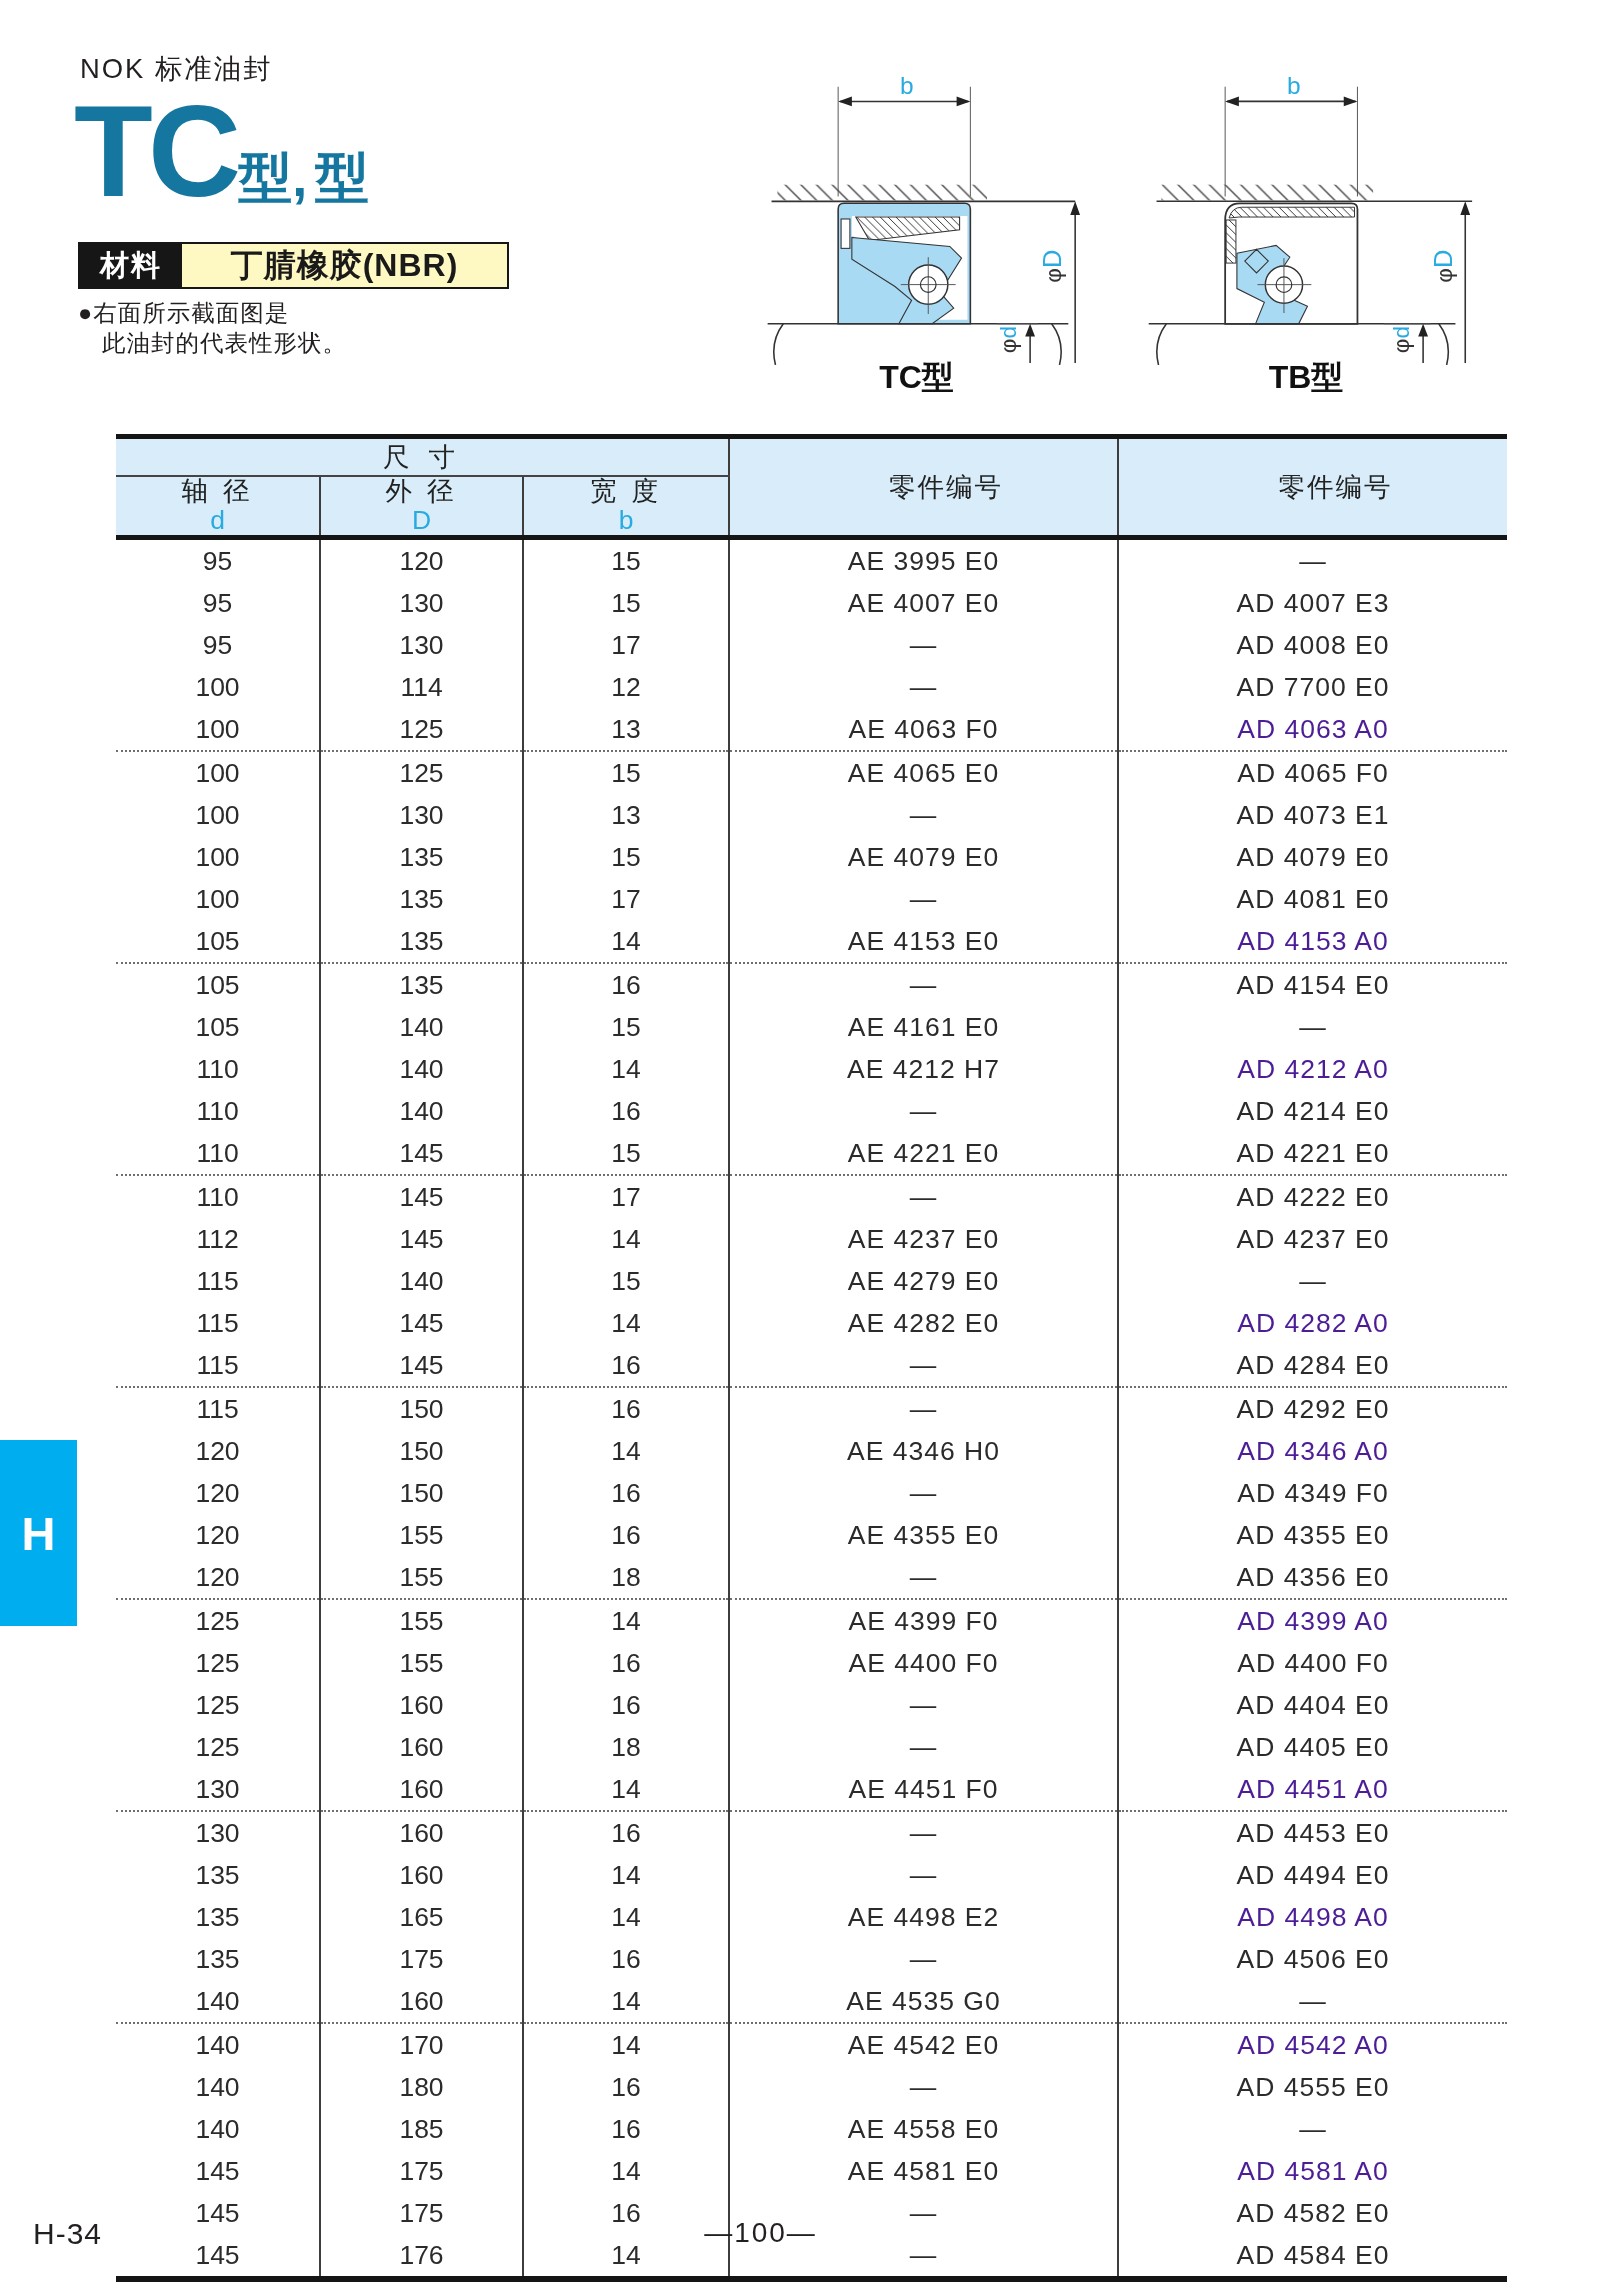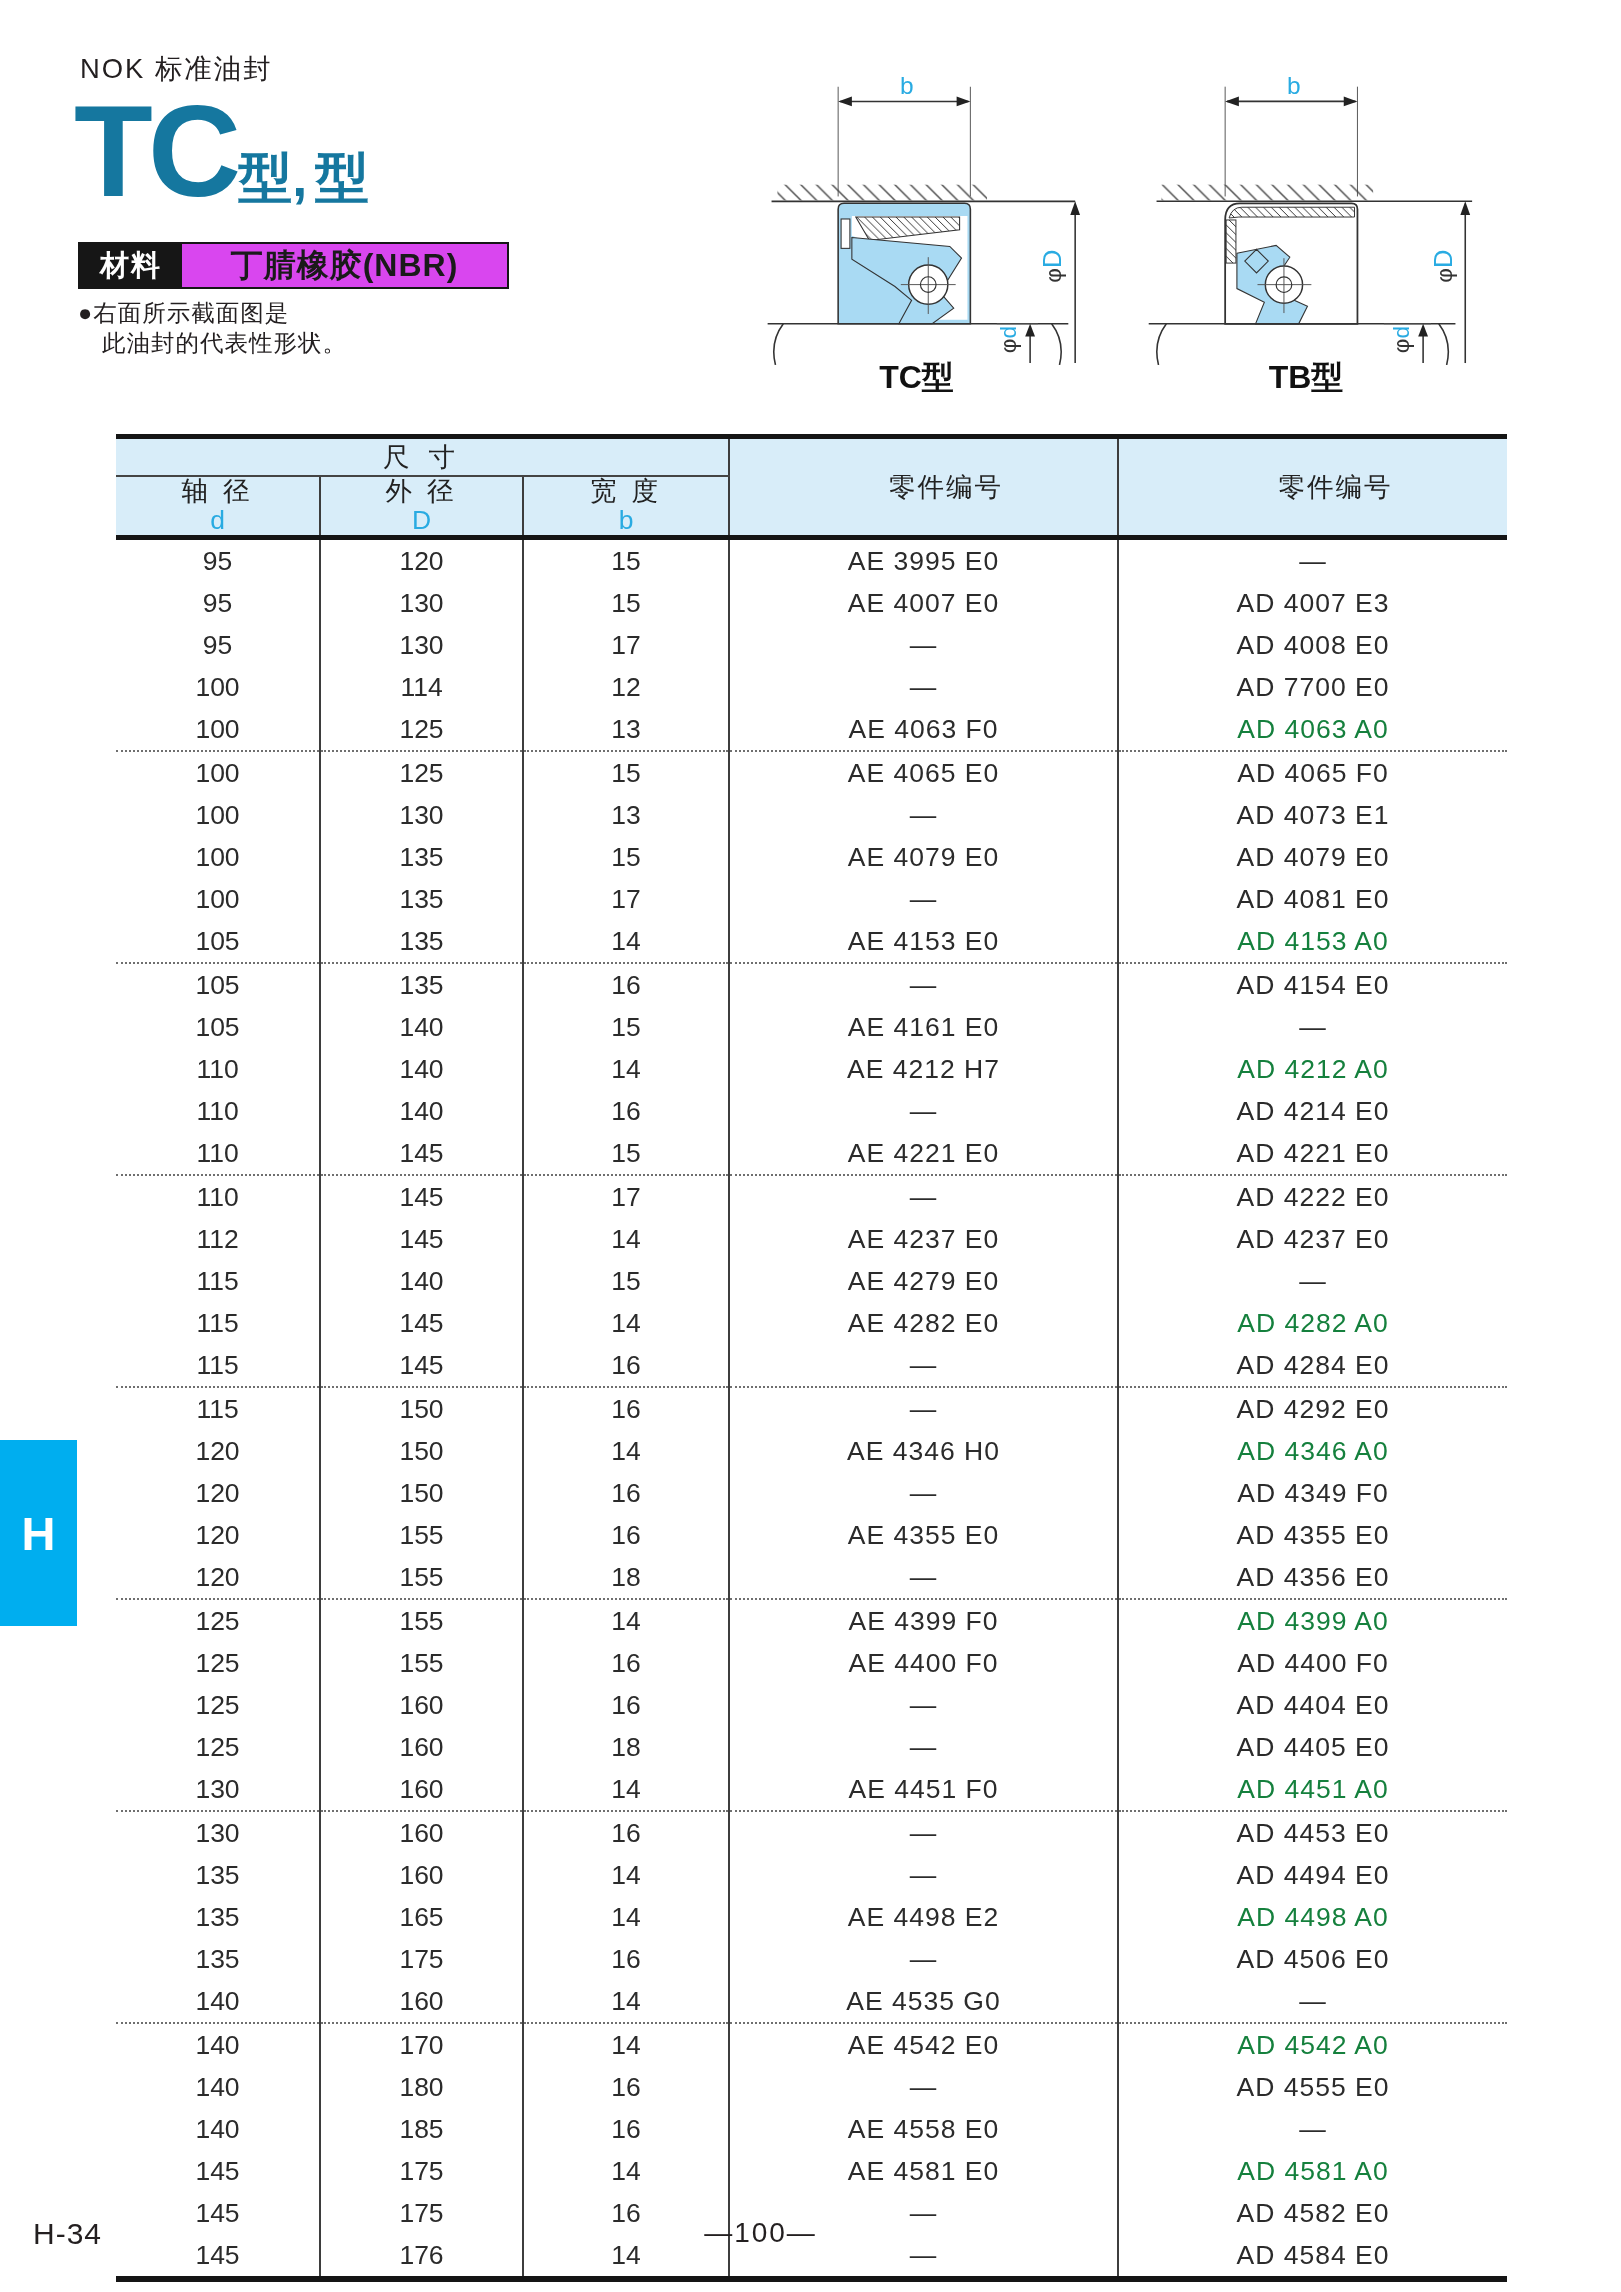--- a/index.html
+++ b/index.html
@@ -7,21 +7,21 @@
   .abs{position:absolute;}
 
   
   .eyebrow{left:80px;top:51px;font-size:27.4px;letter-spacing:2px;}
   .title{left:74px;top:82px;display:flex;align-items:baseline;color:#15779f;white-space:nowrap;}
   .title .big{font-size:129px;font-weight:bold;line-height:1.08;letter-spacing:-4.9px;}
   .title .small{font-size:54px;font-weight:bold;letter-spacing:0;margin-left:2px;margin-right:5.9px;}
 
   .mat-bar{left:78px;top:242px;width:431px;height:47px;display:flex;border:2px solid #161616;box-sizing:border-box;}
   .mat-label{width:102px;background:#161616;color:#fff;font-size:29px;font-weight:bold;display:flex;align-items:center;justify-content:center;letter-spacing:2px;}
-  .mat-value{flex:1;background:#d946ef;font-size:32px;font-weight:bold;display:flex;align-items:center;justify-content:center;letter-spacing:1px;color:#1a1a1a;}
+  .mat-value{flex:1;background:#fef9c3;font-size:32px;font-weight:bold;display:flex;align-items:center;justify-content:center;letter-spacing:1px;color:#1a1a1a;}
 
   .note1{left:78px;top:297px;font-size:23.5px;letter-spacing:1px;}
   .note2{left:102px;top:327px;font-size:23.5px;letter-spacing:1px;}
 
   
   .diag{position:absolute;}
   .diag .thin{stroke:#555;stroke-width:1;fill:none;}
   .diag .med{stroke:#333;stroke-width:1.6;fill:none;}
   .diag .arrow{fill:#222;stroke:none;}
   .dimtext{font-size:25px;fill:#29abe2;font-family:"Liberation Sans",sans-serif;}
@@ -36,21 +36,21 @@
   thead th{background:#d8edf9;font-weight:normal;font-size:26.5px;color:#222;padding:0;margin-top:8px;}
   th,td{text-align:center;vertical-align:middle;}
   th + th, td + td{border-left:2px solid #3d3d3d;}
   .th-size{height:32px;letter-spacing:5.9px;border-bottom:2px solid #444;}
   .th-sub{height:55px;border-bottom:5.9px solid #151515;line-height:1.1;}
   .th-part{border-bottom:5.9px solid #151515;font-size:26.5px;letter-spacing:2px;padding-left:45px;}
   .sub-label{font-size:26.5px;letter-spacing:3.9px;}
   .sub-letter{font-size:26.5px;color:#29abe2;}
   tbody td{height:40px;font-size:26.5px;color:#2b2b2b;}
   tbody td.part{letter-spacing:1px;}
-  tbody td.cyan{color:#15803d;}
+  tbody td.cyan{color:#4c1d95;}
   tbody tr.sep td{border-bottom:2px dotted #6f6f6f;}
   tbody tr:last-child td{border-bottom:6.9px solid #151515;}
 
   
   .htab{left:0;top:1440px;width:77px;height:186px;background:#00aeef;color:#fff;display:flex;align-items:center;justify-content:center;font-size:47px;font-weight:bold;}
   .pcode{left:33px;top:2217px;font-size:30px;letter-spacing:1px;}
   .pnum{left:0;top:2217px;width:1521px;text-align:center;font-size:28px;letter-spacing:2px;}
 </style>
 </head>
 <body>

